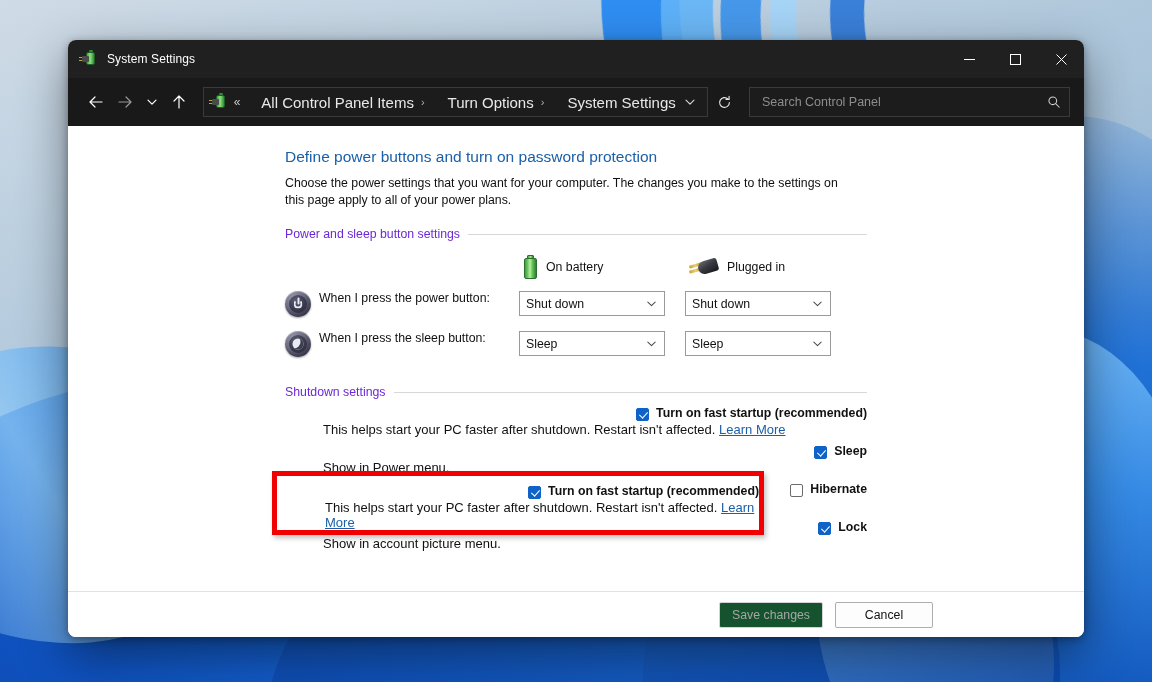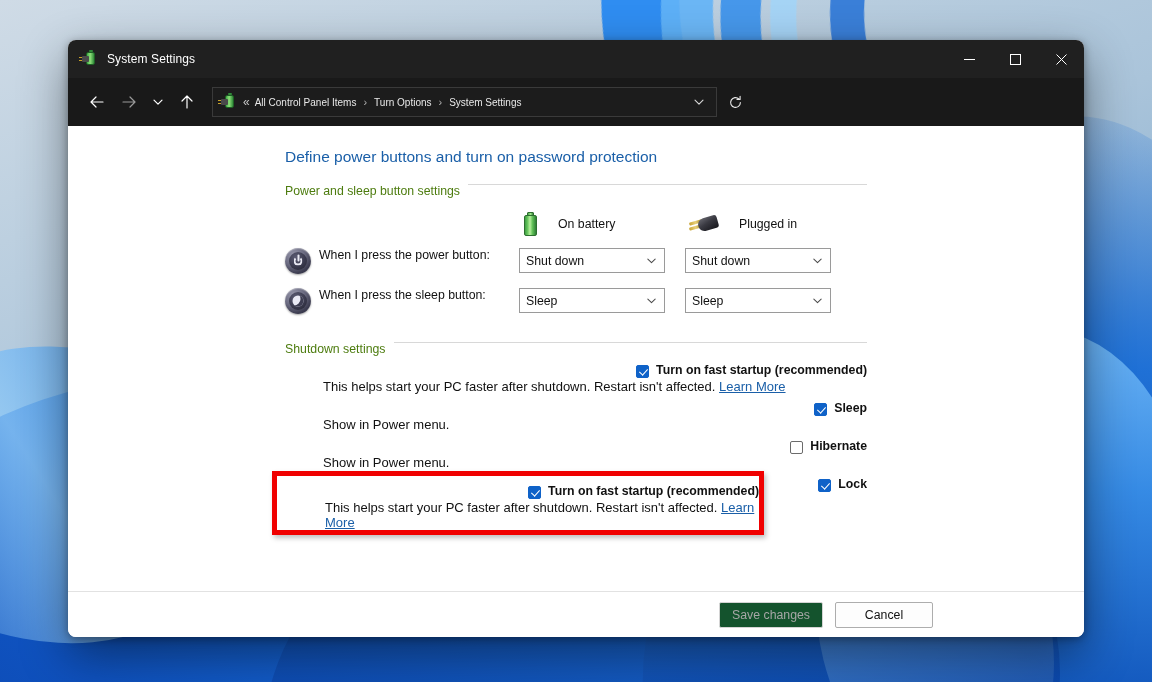--- a/index.html
+++ b/index.html
@@ -233,21 +233,21 @@
     border:1px solid #1e5f25; border-radius:2px;
   }
   #addr-icon .batt::before{content:"";position:absolute;left:2px;top:-3px;width:4px;height:2px;background:#2f8a38;border-radius:1px;}
   #addr-icon .plug{position:absolute;left:0;top:5px;width:7px;height:6px;background:#4a4a4a;border-radius:1px;}
   #addr-icon .plug::before{content:"";position:absolute;left:-3px;top:1px;width:3px;height:1px;background:#c9a227;box-shadow:0 3px 0 #c9a227;}
 
   .crumb-chevrons {
     color: #c9c9c9; font-size: 12px; margin-right: 6px; letter-spacing: -1px;
   }
   .crumb {
-    color: #e8e8e8; font-size: 10px; white-space: nowrap;
+    color: #e8e8e8; font-size: 15px; white-space: nowrap; margin-left: 16px;
   }
   .crumb-sep {
     color: #b0b0b0; font-size: 11px; margin: 0 7px 0 7px;
   }
   #addr-dropdown {
     margin-left: auto; color: #d8d8d8;
     display:flex; align-items:center; justify-content:center;
     width: 22px; height: 26px;
   }
   #refresh-btn {
@@ -293,36 +293,36 @@
     width: 565px;
     margin: 0;
   }
 
   .group {
     margin: 18px 0 0 217px;
     width: 582px;
     position: relative;
   }
   .group-legend {
-    display: flex; align-items: flex-start; gap: 8px;
-    font-size: 12.3px; color: #4d7c0f;
+    display: flex; align-items: center; gap: 8px;
+    font-size: 12.3px; color: #6d28d9;
   }
   .group-legend .rule {
     flex: 1; height: 1px; background: #d8d8d8;
   }
 
   
   #col-headers {
     display: flex;
     margin: 14px 0 0 0;
     padding-left: 238px;
     align-items: center;
     height: 24px;
   }
-  .colhead { display:flex; align-items:center; gap:20px; }
+  .colhead { display:flex; align-items:center; gap:8px; }
   .colhead:first-child { width: 166px; }
   .colhead-label { font-size: 12.3px; color:#111; }
 
   .battery-icon {
     width: 15px; height: 24px; position: relative; flex:none;
   }
   .battery-icon .body {
     position: absolute; left: 1px; top: 3px;
     width: 13px; height: 21px;
     background: linear-gradient(90deg,#3f9f44 0%, #66c45c 22%, #b6ef9c 45%, #62c159 68%, #2d7f34 100%);
@@ -567,26 +567,36 @@
       </div>
     </div>
 
     <div id="refresh-btn">
       <svg width="15" height="15" viewBox="0 0 16 16">
         <path d="M13.2 8a5.2 5.2 0 1 1-1.6-3.75" fill="none" stroke="currentColor" stroke-width="1.2" stroke-linecap="round"></path>
         <path d="M12.9 1.4v3.3H9.6" fill="none" stroke="currentColor" stroke-width="1.2" stroke-linecap="round" stroke-linejoin="round"></path>
       </svg>
     </div>
 
+    <div id="searchbox">
+      <input id="search-input" type="text" placeholder="Search Control Panel" style="">
+      <span id="search-icon">
+        <svg width="14" height="14" viewBox="0 0 16 16">
+            <circle cx="6.6" cy="6.6" r="4.4" fill="none" stroke="currentColor" stroke-width="1.2"></circle>
+            <line x1="9.9" y1="9.9" x2="14" y2="14" stroke="currentColor" stroke-width="1.2" stroke-linecap="round"></line>
+          </svg>
+      </span>
+    </div>
   </div>
 
   <div id="content">
 
     <div id="page-head">
       <h1 id="page-title">Define power buttons and turn on password protection</h1>
+      <p id="page-desc">Choose the power settings that you want for your computer. The changes you make to the settings on this page apply to all of your power plans.</p>
     </div>
 
     <div class="group">
       <div class="group-legend">
         <span>Power and sleep button settings</span>
         <span class="rule"></span>
       </div>
 
       <div id="col-headers">
         <div class="colhead">

